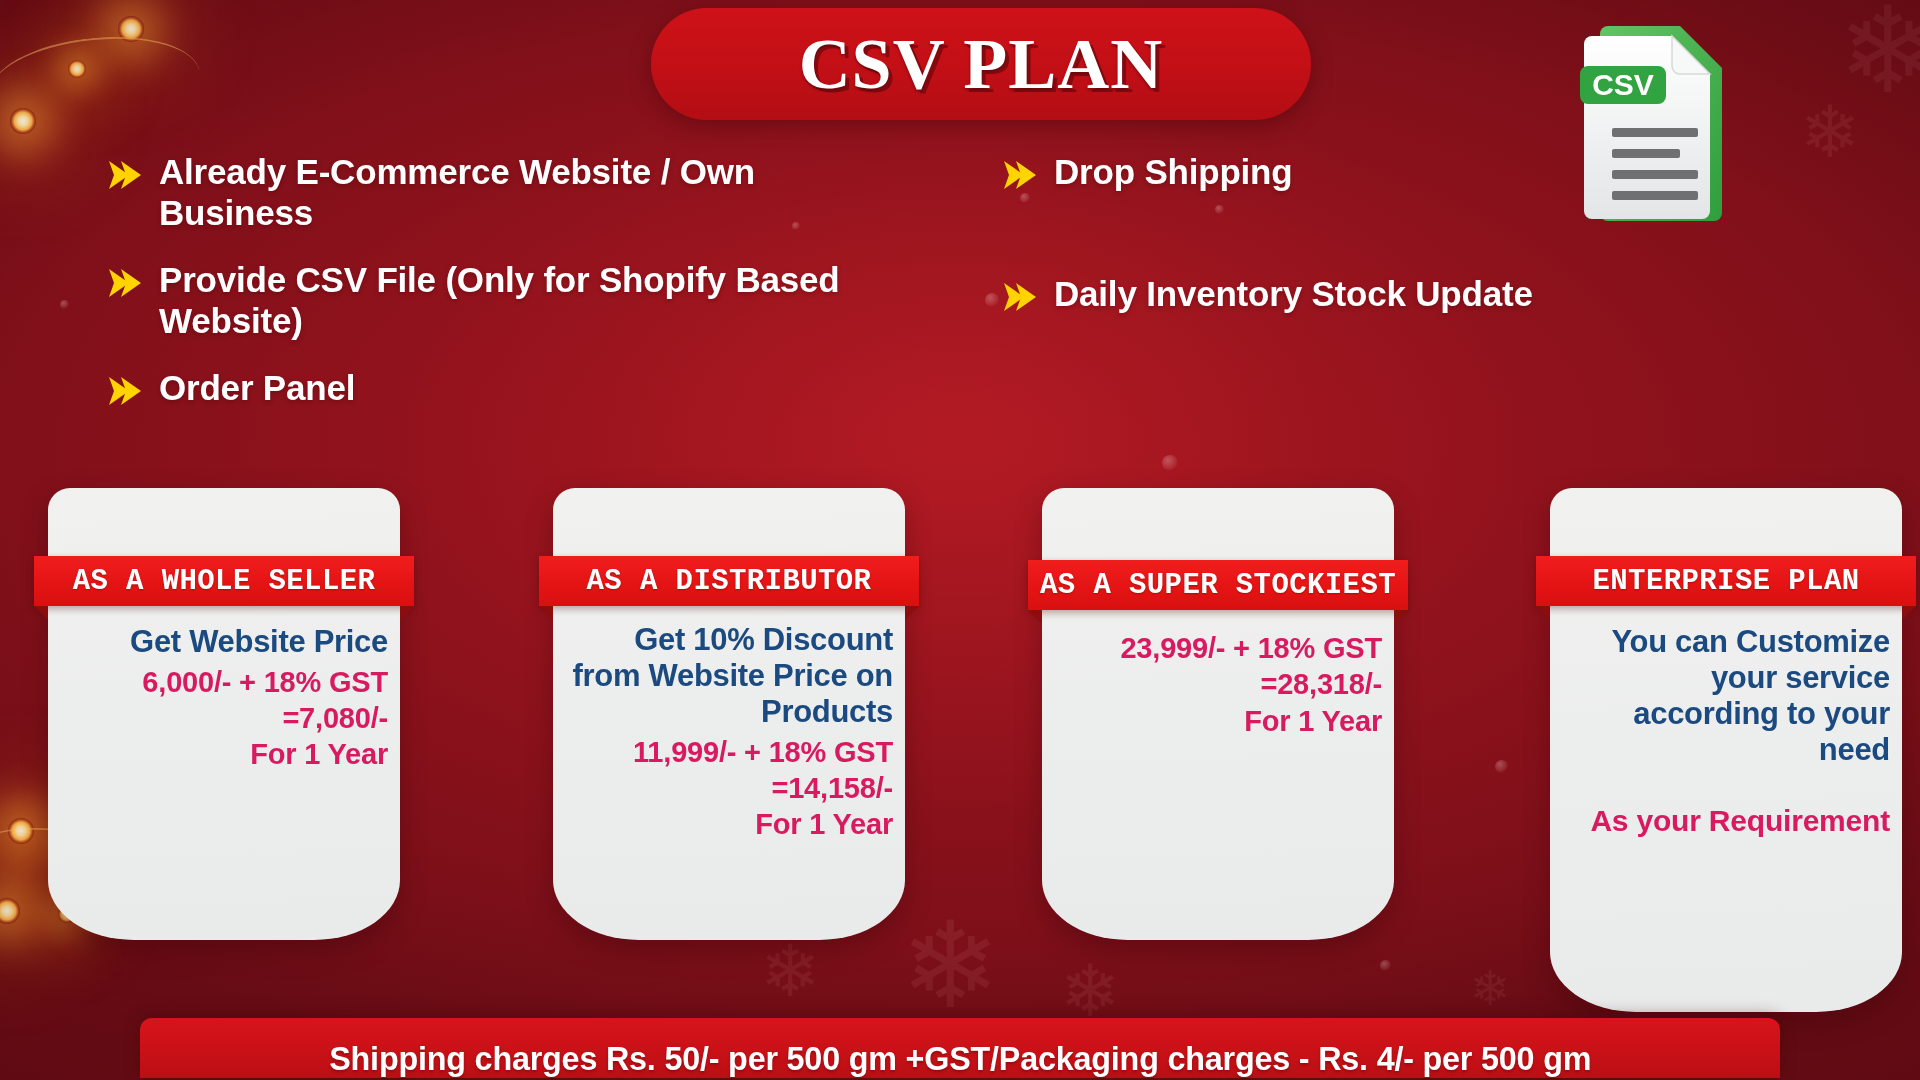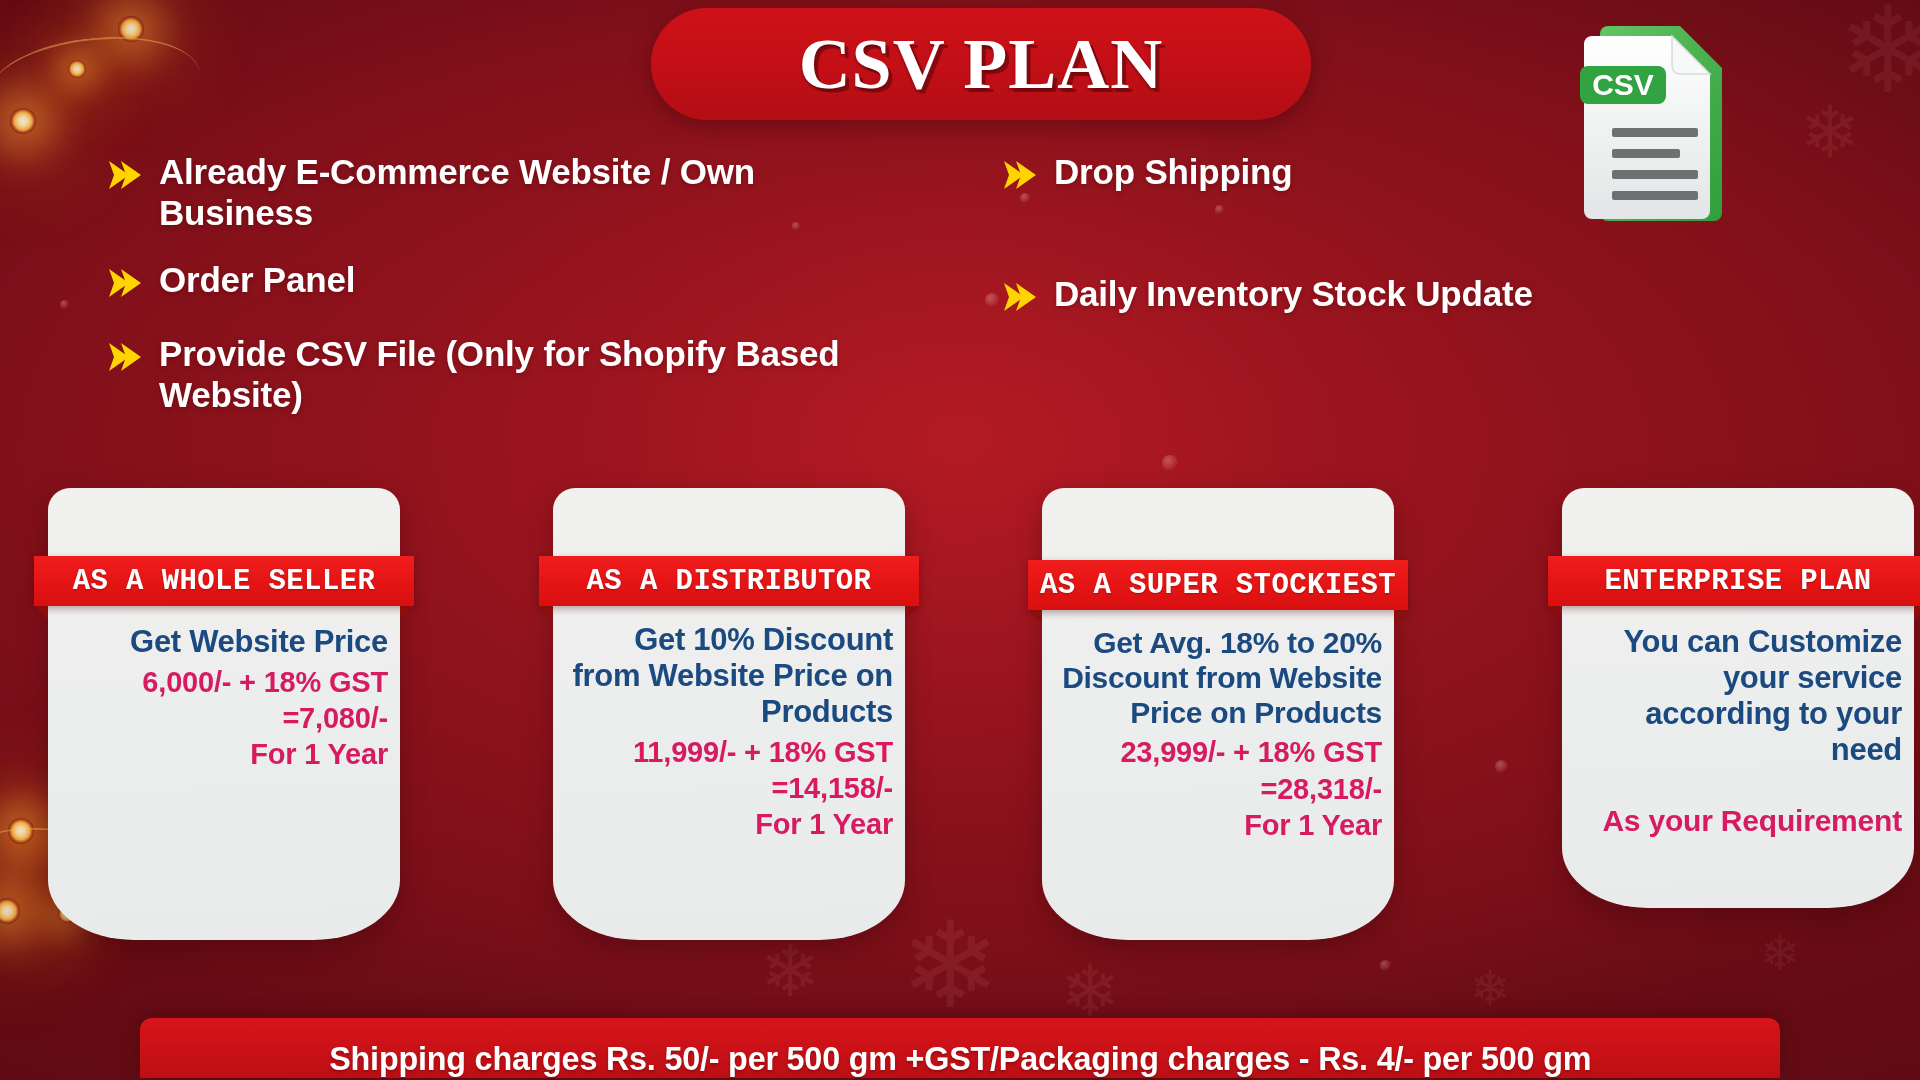--- a/index.html
+++ b/index.html
@@ -78,21 +78,21 @@
   #cards{ position:absolute; left:0; top:488px; width:1920px; height:470px; }
   .card{
     position:absolute; top:0; width:352px;
     background:linear-gradient(178deg,#f1f1ef 0%, #eceded 50%, #e9eaea 100%);
     border-radius:22px 22px 86px 86px / 22px 22px 60px 60px;
     box-shadow:0 10px 26px rgba(55,2,8,.35);
   }
   .card.c1{ left:48px;  height:452px; }
   .card.c2{ left:553px; height:452px; }
   .card.c3{ left:1042px;height:452px; }
-  .card.c4{ left:1550px;height:420px;margin-left:12px; }
+  .card.c4{ left:1550px;height:524px; }
 
   .ribbon{
     position:absolute; left:-14px; width:calc(100% + 28px);
     height:50px;
     background:linear-gradient(180deg,#f01d1d 0%, #e51414 55%, #d81010 100%);
     display:flex; align-items:center; justify-content:center;
     box-shadow:0 3px 7px rgba(70,0,6,.33);
   }
   .ribbon .rtxt{
     font-weight:700; font-size:29px; color:#fff; letter-spacing:.4px;
@@ -233,30 +233,30 @@
     </span>
     <span class="ftxt">Already E-Commerce Website / Own Business</span>
   </div>
   <div class="feat">
     <span class="chev">
       <svg width="40" height="40" viewBox="0 0 40 40">
           <path d="M4 5 L24 19 L4 33 L9 19 Z" fill="#ffd400"></path>
           <path d="M16 5 L36 19 L16 33 L21 19 Z" fill="#ffd400"></path>
         </svg>
     </span>
+    <span class="ftxt">Provide CSV File (Only for Shopify Based Website)</span>
+  </div>
+  <div class="feat">
+    <span class="chev">
+      <svg width="40" height="40" viewBox="0 0 40 40">
+          <path d="M4 5 L24 19 L4 33 L9 19 Z" fill="#ffd400"></path>
+          <path d="M16 5 L36 19 L16 33 L21 19 Z" fill="#ffd400"></path>
+        </svg>
+    </span>
     <span class="ftxt">Order Panel</span>
-  </div>
-  <div class="feat">
-    <span class="chev">
-      <svg width="40" height="40" viewBox="0 0 40 40">
-          <path d="M4 5 L24 19 L4 33 L9 19 Z" fill="#ffd400"></path>
-          <path d="M16 5 L36 19 L16 33 L21 19 Z" fill="#ffd400"></path>
-        </svg>
-    </span>
-    <span class="ftxt">Provide CSV File (Only for Shopify Based Website)</span>
   </div>
 </div>
 
 <div class="feat-col" id="feat-right">
   <div class="feat">
     <span class="chev">
       <svg width="40" height="40" viewBox="0 0 40 40">
           <path d="M4 5 L24 19 L4 33 L9 19 Z" fill="#ffd400"></path>
           <path d="M16 5 L36 19 L16 33 L21 19 Z" fill="#ffd400"></path>
         </svg>
@@ -300,21 +300,20 @@
     </div>
   </div>
 
   <div class="card c3">
     <div class="ribbon">
       <span class="fold l"></span>
       <span class="fold r"></span>
       <span class="rtxt">AS A SUPER STOCKIEST</span>
     </div>
     <div class="cbody">
-      <div class="headline">Get Avg. 18% to 20% Discount from Website<br>Price on Products</div>
       <div class="price">23,999/- + 18% GST<br>=28,318/-<br>For 1 Year</div>
     </div>
   </div>
 
   <div class="card c4">
     <div class="ribbon">
       <span class="fold l"></span>
       <span class="fold r"></span>
       <span class="rtxt">ENTERPRISE PLAN</span>
     </div>

